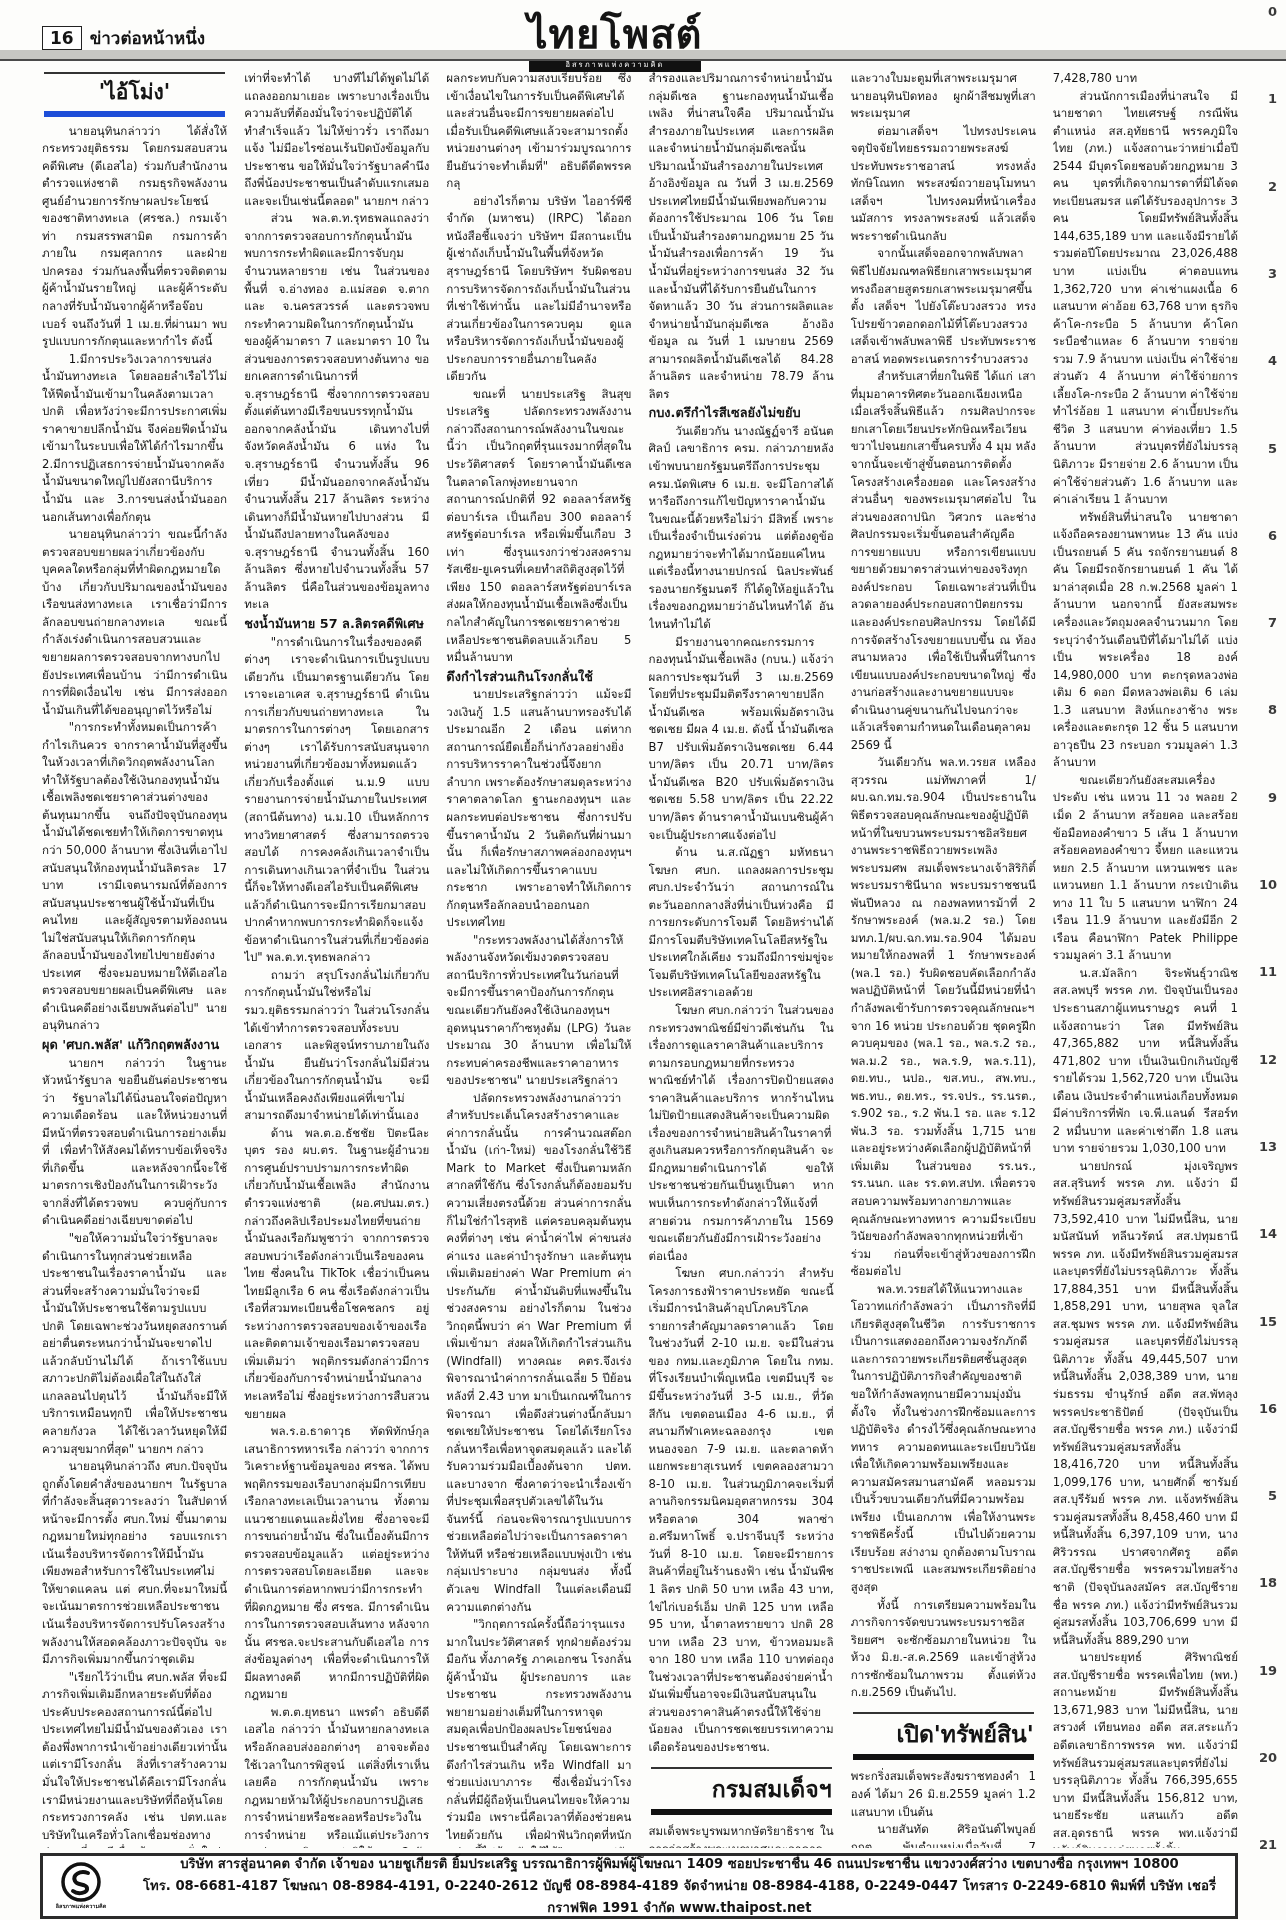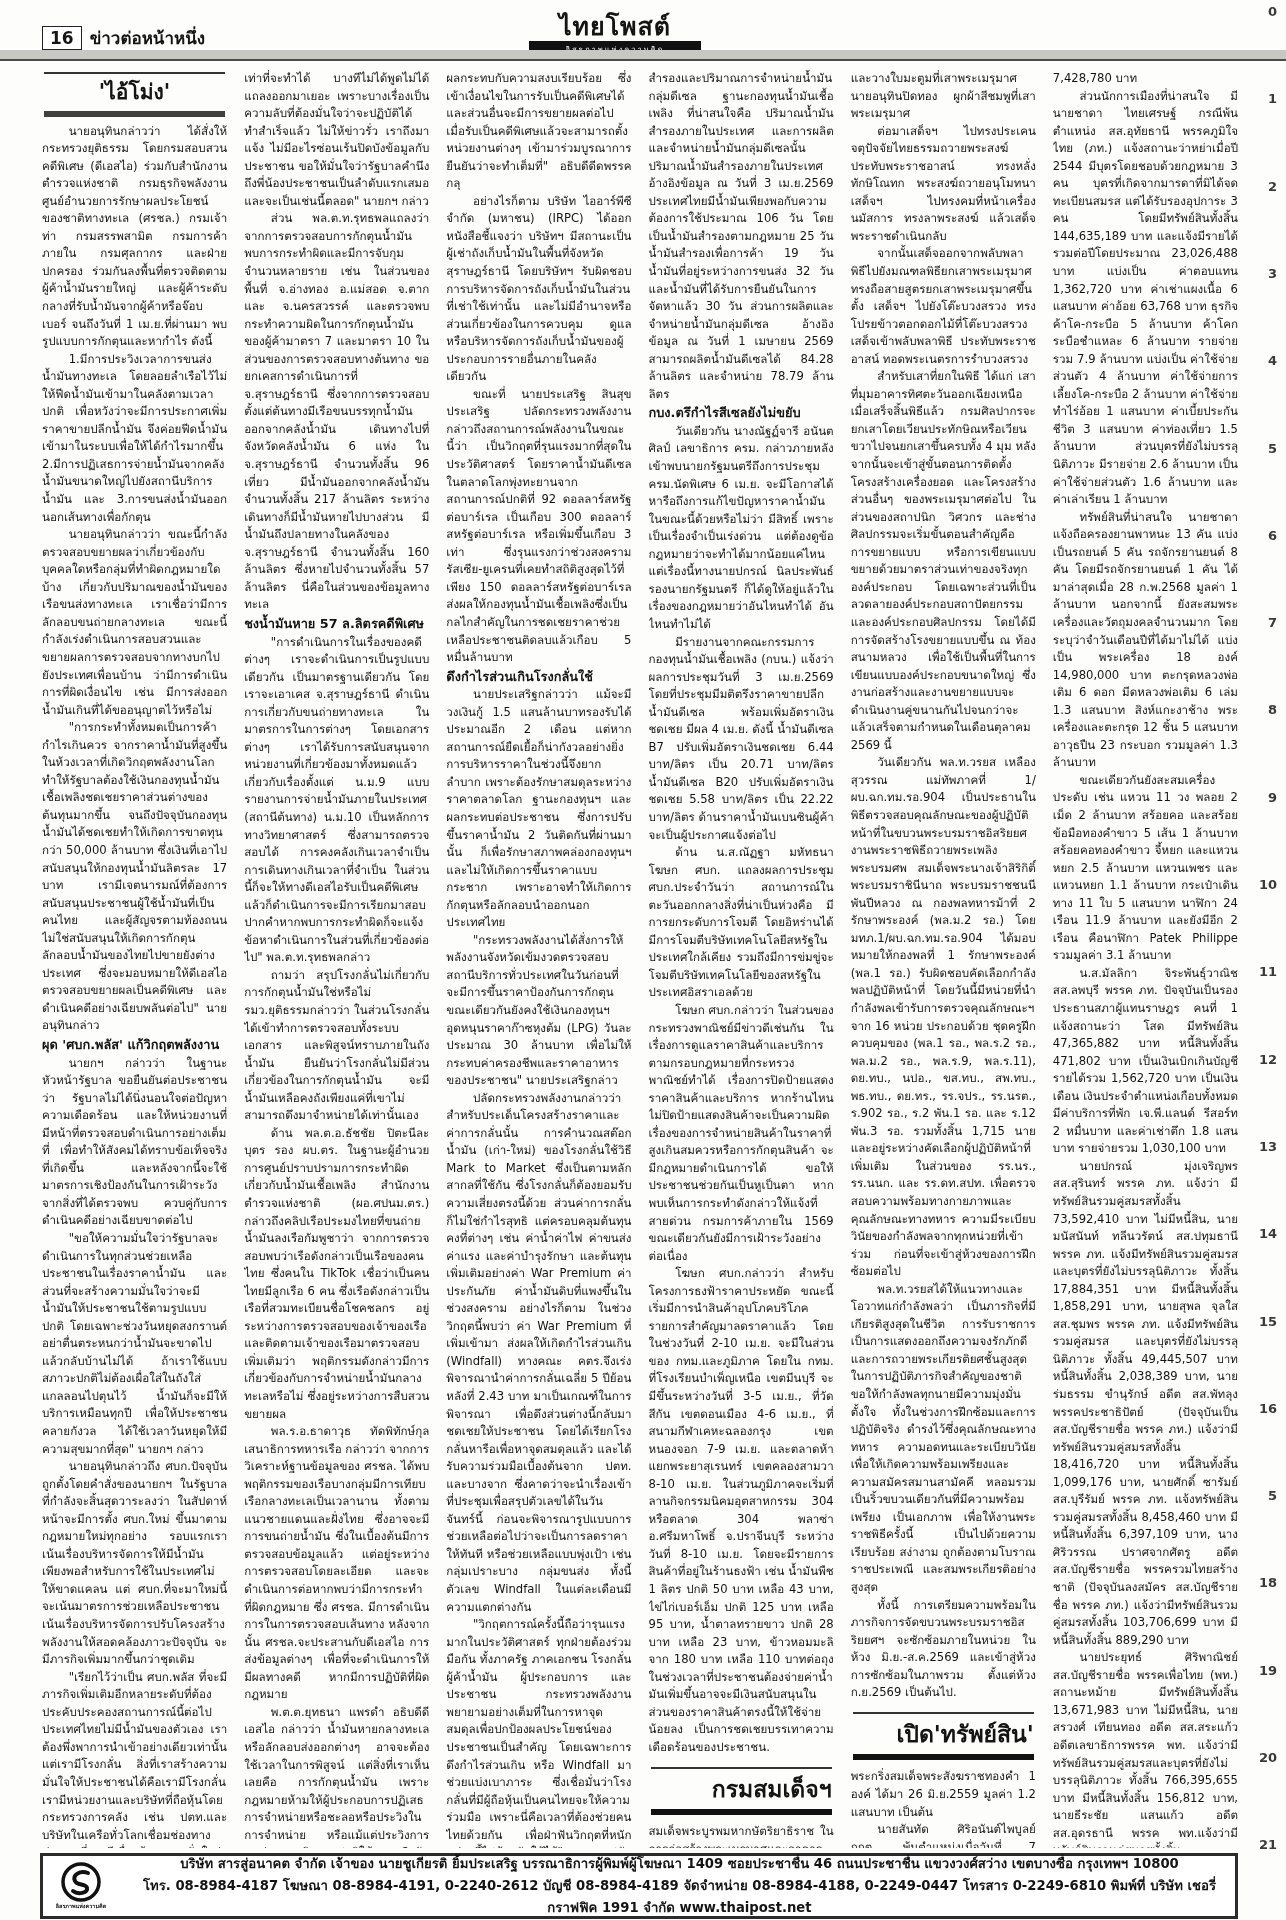--- a/index.html
+++ b/index.html
@@ -3,34 +3,34 @@
 <meta charset="utf-8">
 <style>
   html,body{margin:0;padding:0;background:#e8e8e4;}
   .page{position:relative;width:1286px;height:1920px;margin:0 auto;background:#fdfdfb;
         font-family:"DejaVu Sans",sans-serif;color:#141414;overflow:hidden;}
   
   .header-left{position:absolute;top:24px;left:42px;display:flex;align-items:center;gap:8px;}
   .page-num-box{border:1.5px solid #222;padding:1px 7px;font-weight:bold;font-size:17px;background:#fff;}
   .section-title{font-weight:bold;font-size:17px;}
   .masthead{position:absolute;top:14px;left:0;right:56px;text-align:center;}
-  .masthead-title{display:inline-block;font-weight:bold;font-size:25px;letter-spacing:1px;
+  .masthead-title{display:inline-block;font-weight:bold;font-size:40px;letter-spacing:1px;
                   font-family:"DejaVu Sans",sans-serif;line-height:1;}
   .masthead-bar{margin:2px auto 0;background:#111;color:#fff;width:172px;font-size:7.5px;
                 padding:2px 0;letter-spacing:2px;}
   .header-rule{position:absolute;left:0;right:0;top:50px;height:9px;background:#c7c7c3;border-bottom:2px solid #4a4a4a;}
   
   .columns{position:absolute;top:70px;left:42px;width:1196px;height:1778px;display:grid;
            grid-template-columns:repeat(6,1fr);column-gap:17px;overflow:hidden;}
   .col{overflow:hidden;font-size:11.6px;line-height:17.55px;text-align:justify;}
   .col p{margin:0;}
   .col p.p{text-indent:2.3em;}
   .col p.pc{text-indent:0;}
   .subhead{font-weight:bold;font-size:12.8px;margin:1px 0;}
-  .story-headline{margin:2px 2px 6px;border-top:2px solid #333;border-bottom:6px solid #404040;
+  .story-headline{margin:2px 2px 6px;border-top:2px solid #333;border-bottom:6px solid #1d4ed8;
                   text-align:center;font-weight:bold;font-size:21px;padding:10px 0 9px;}
   .section-headline{margin:10px 2px 8px;border-top:2px solid #333;border-bottom:6px solid #111;
                     text-align:right;font-weight:bold;font-size:23px;padding:12px 0 11px;}
   
   .ruler{position:absolute;top:0;right:0;width:30px;height:1920px;}
   .ruler span{position:absolute;right:9px;font-size:13px;color:#3a3a3a;font-weight:bold;}
   
   .footer-box{position:absolute;left:40px;right:48px;top:1853px;height:60px;border:3px solid #2b2b2b;
               background:#fff;display:flex;align-items:center;gap:29px;padding:0 12px;}
   .pub-logo{flex:0 0 auto;width:52px;text-align:center;}
@@ -150,17 +150,17 @@
   <div class="footer-box">
     <div class="pub-logo">
       <svg width="40" height="40" viewBox="0 0 40 40">
         <circle cx="20" cy="20" r="18" fill="none" stroke="#111" stroke-width="3.5"></circle>
         <path d="M27 11 C19 8, 11 13, 14 19 C16 24, 25 21, 26 26 C27 31, 17 33, 12 29" fill="none" stroke="#111" stroke-width="4" stroke-linecap="round"></path>
       </svg>
       <div class="logo-caption">อิสรภาพแห่งความคิด</div>
     </div>
     <div class="footer-text">
       <div>บริษัท สารสู่อนาคต จำกัด เจ้าของ นายชูเกียรติ ยิ้มประเสริฐ บรรณาธิการผู้พิมพ์ผู้โฆษณา 1409 ซอยประชาชื่น 46 ถนนประชาชื่น แขวงวงศ์สว่าง เขตบางซื่อ กรุงเทพฯ 10800</div>
-      <div>โทร. 08-8984-4187 โฆษณา 08-8984-4191, 0-2240-2612 บัญชี 08-8984-4189 จัดจำหน่าย 08-8984-4188, 0-2249-0447 โทรสาร 0-2249-6810 พิมพ์ที่ บริษัท เชอรี่ กราฟฟิค 1991 จำกัด www.thaipost.net</div>
+      <div>โทร. 08-6681-4187 โฆษณา 08-8984-4191, 0-2240-2612 บัญชี 08-8984-4189 จัดจำหน่าย 08-8984-4188, 0-2249-0447 โทรสาร 0-2249-6810 พิมพ์ที่ บริษัท เชอรี่ กราฟฟิค 1991 จำกัด www.thaipost.net</div>
     </div>
   </div>
 
 </div>
 
 </body></html>

